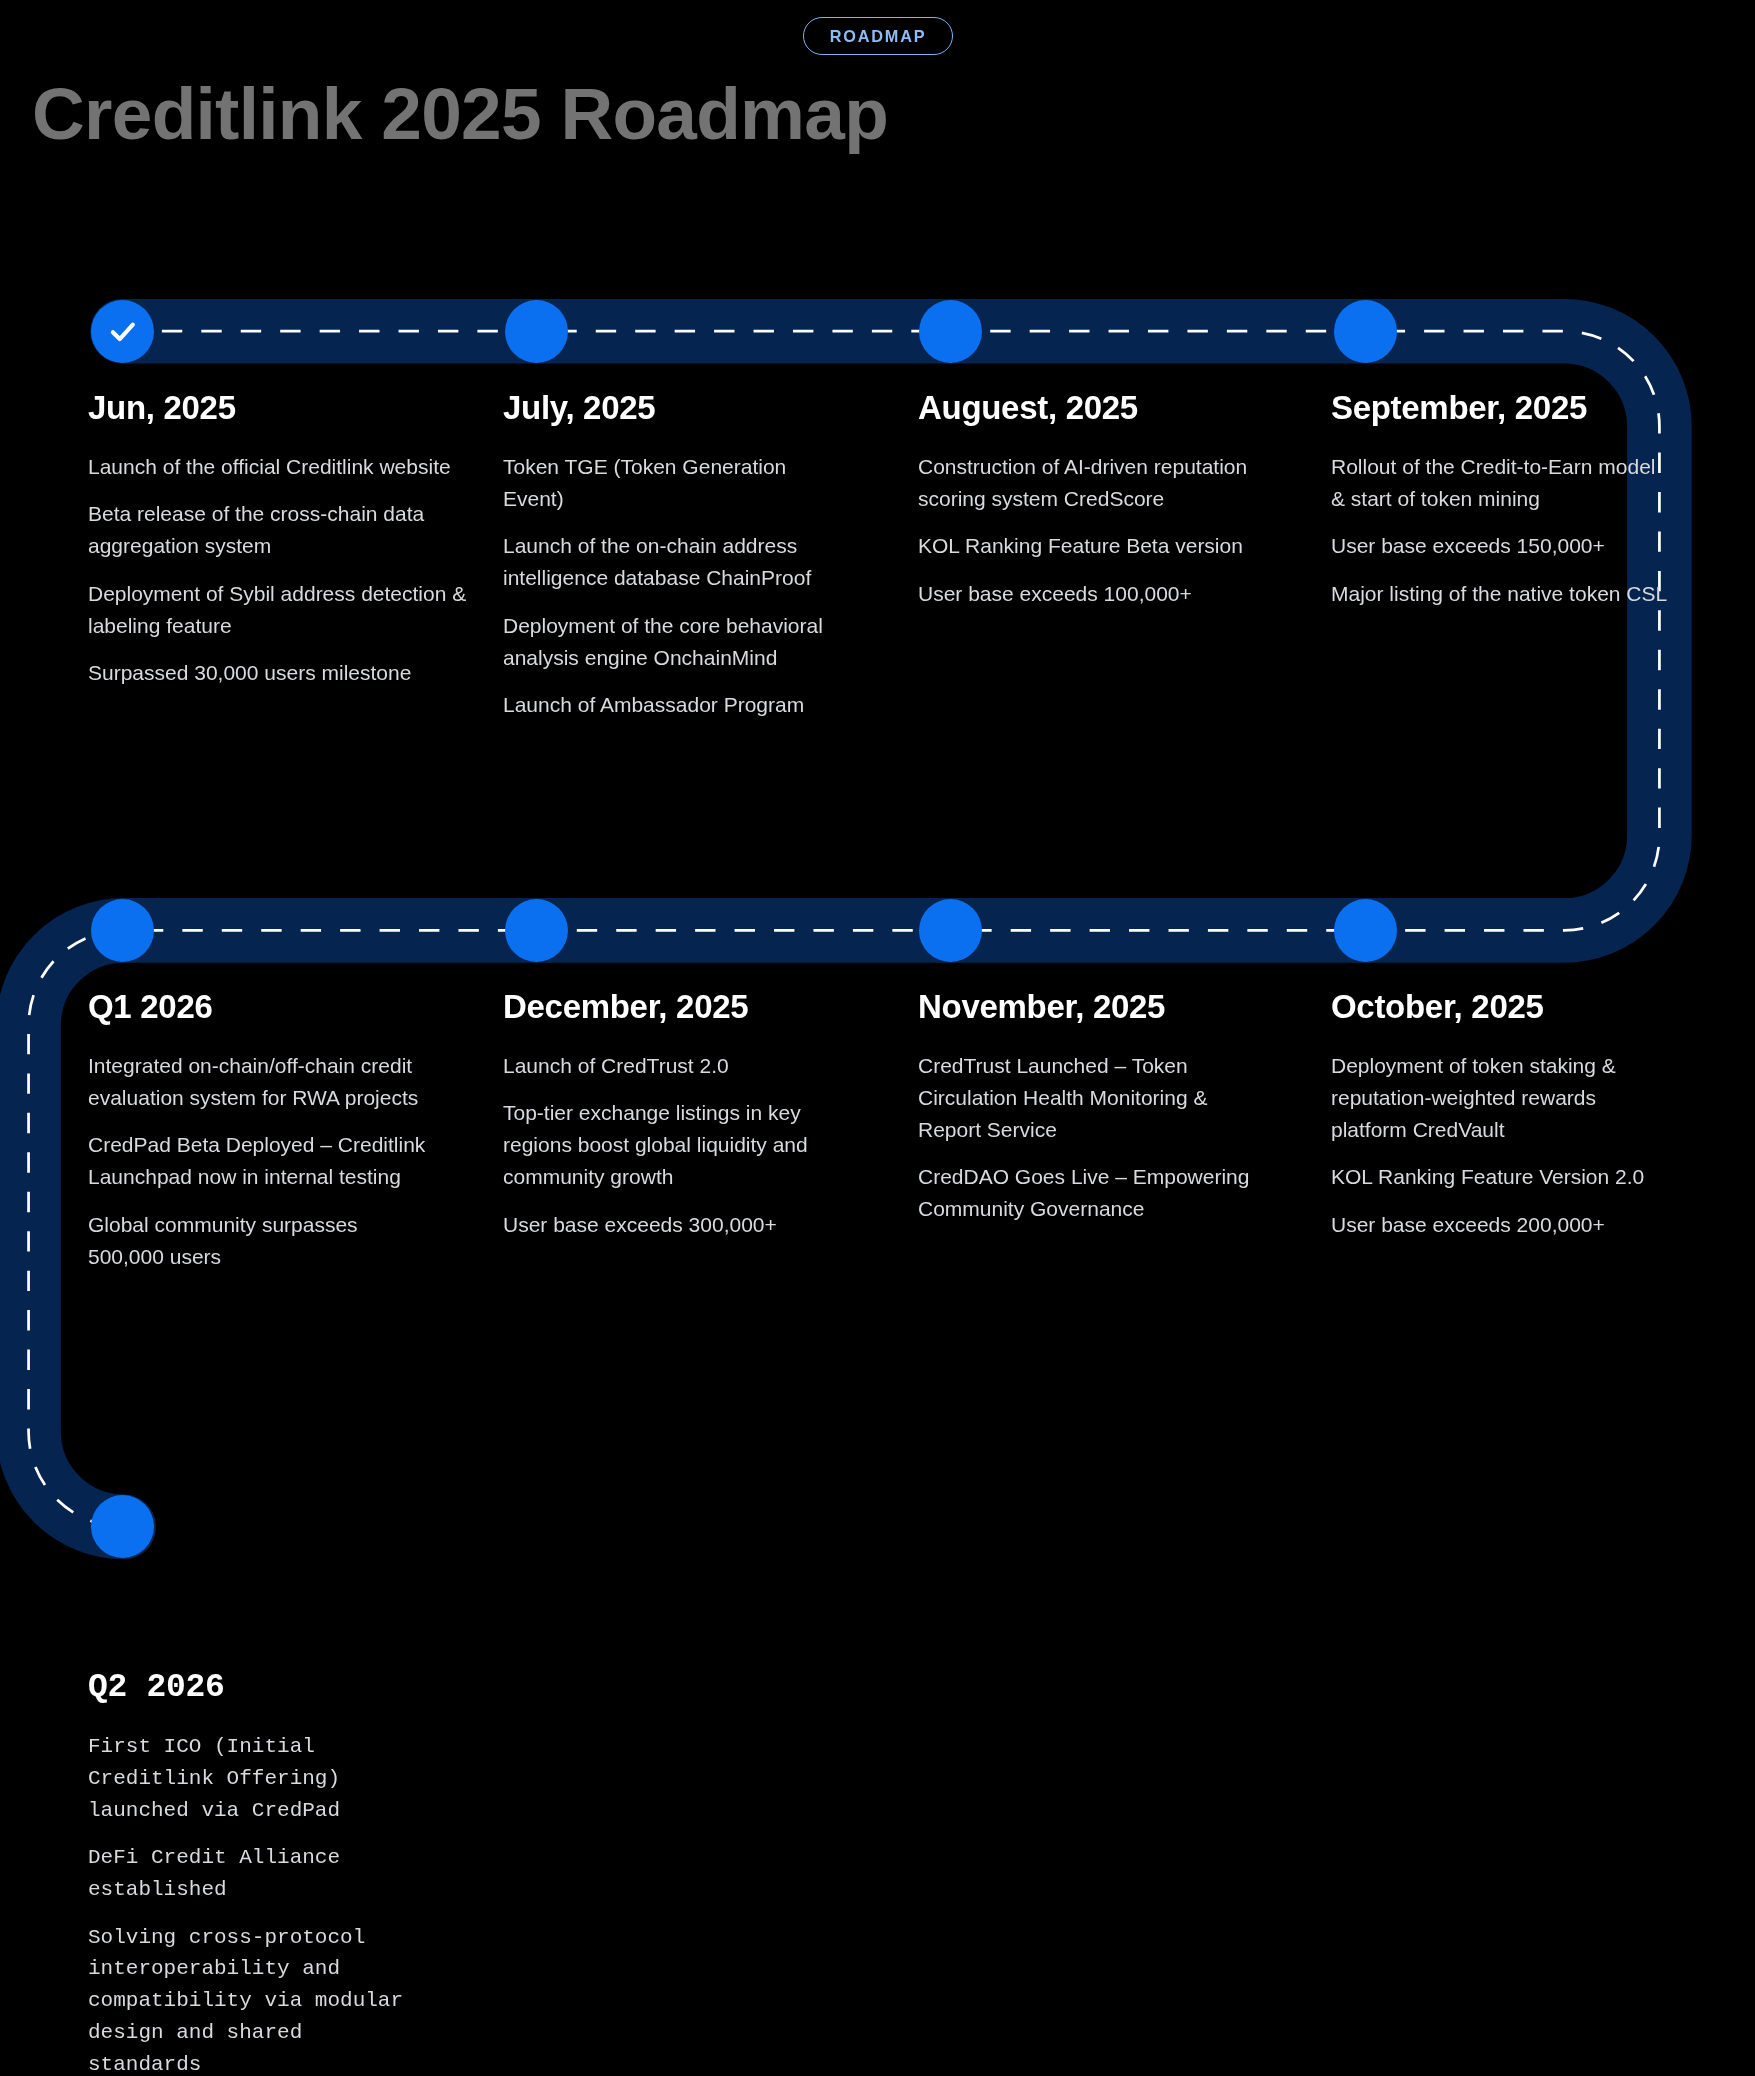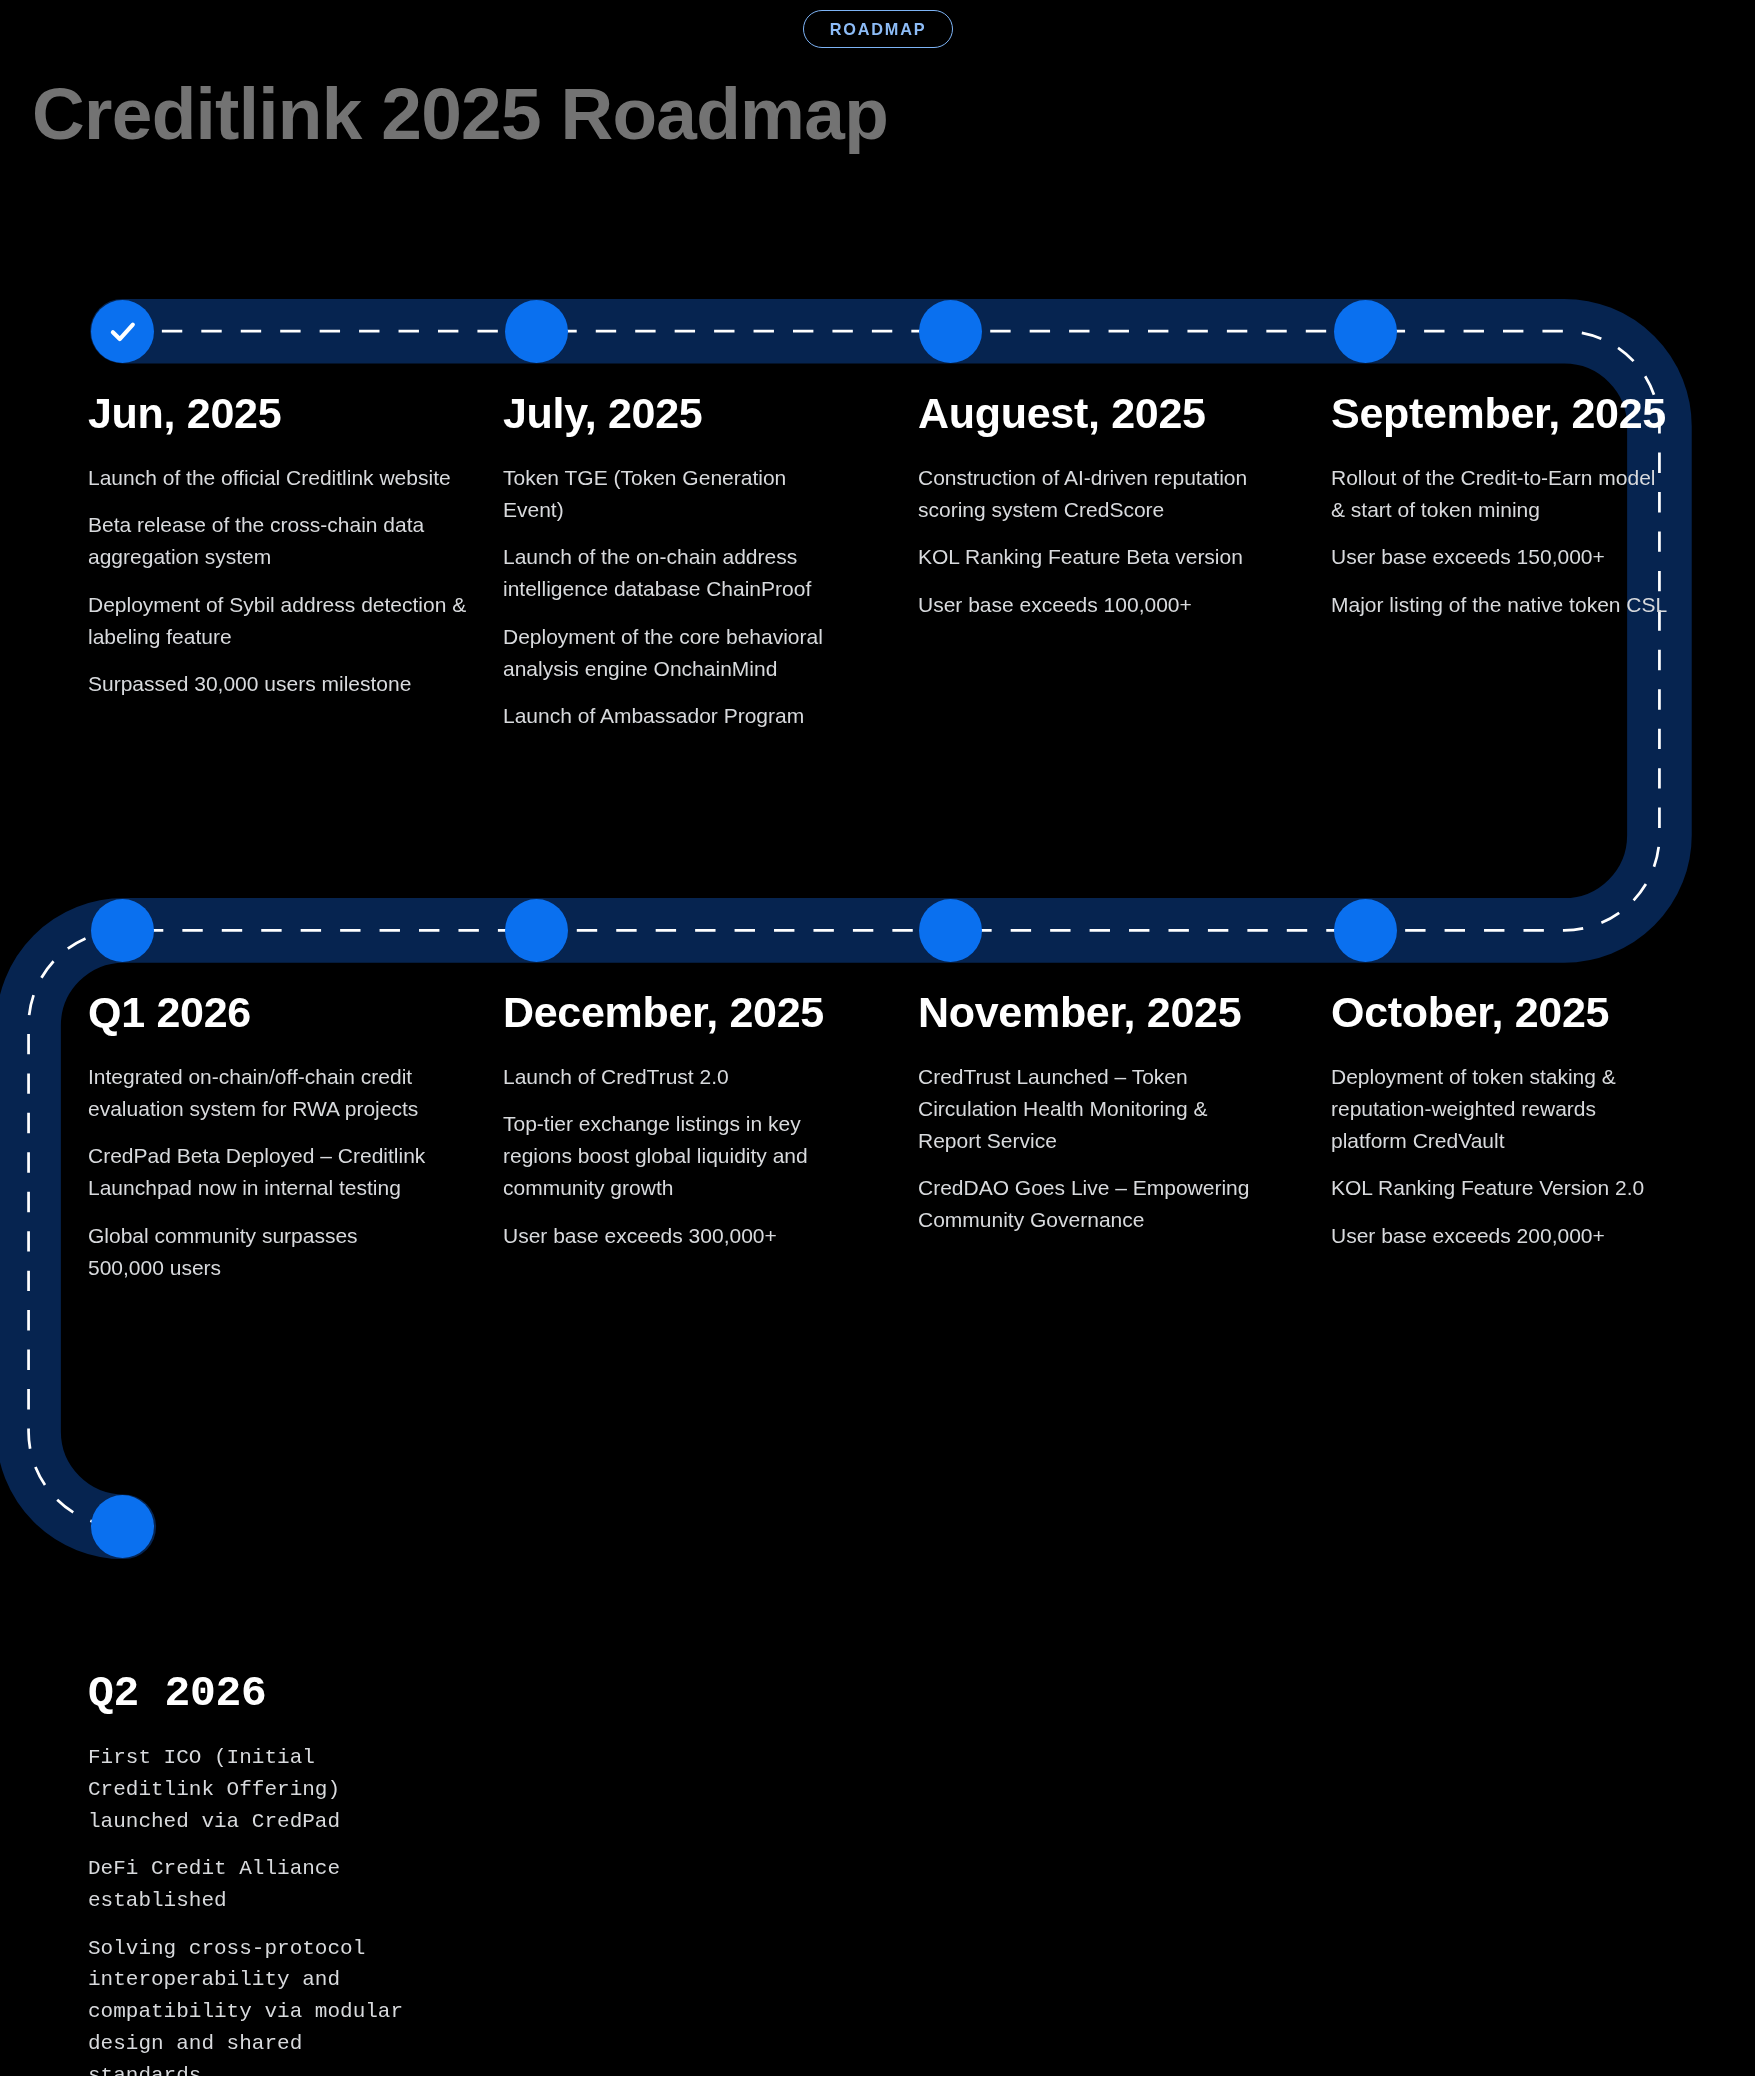--- a/index.html
+++ b/index.html
@@ -9,21 +9,21 @@
     height:2077px;
     overflow:hidden;
     font-family:"Liberation Sans", sans-serif;
     -webkit-font-smoothing:antialiased;
   }
   .page { position:relative; width:1756px; height:2077px; background:#000; }
 
   
   .badge-wrap {
     position:absolute; top:0; left:0; width:1756px;
-    display:flex; justify-content:center; padding-top:10px;
+    display:flex; justify-content:center; padding-top:17px;
   }
   .badge {
     border:1.4px solid #7db3f5;
     border-radius:27px;
     color:#8dbcf7;
     font-size:16.3px;
     font-weight:700;
     letter-spacing:1.8px;
     padding:9.5px 26px 10.2px 26px;
     line-height:1;
@@ -50,21 +50,21 @@
     border-radius:50%;
     background:#0a70ef;
     display:flex; align-items:center; justify-content:center;
   }
   .node svg { width:33px; height:33px; display:block; }
 
   
   .col { position:absolute; }
   .col-title {
     color:#ffffff;
-    font-size:43px;
+    font-size:33px;
     font-weight:700;
     letter-spacing:-0.3px;
     line-height:1.1;
     margin-bottom:24.5px;
     white-space:nowrap;
   }
   .item {
     color:#d8dadd;
     font-size:21px;
     line-height:1.52;

